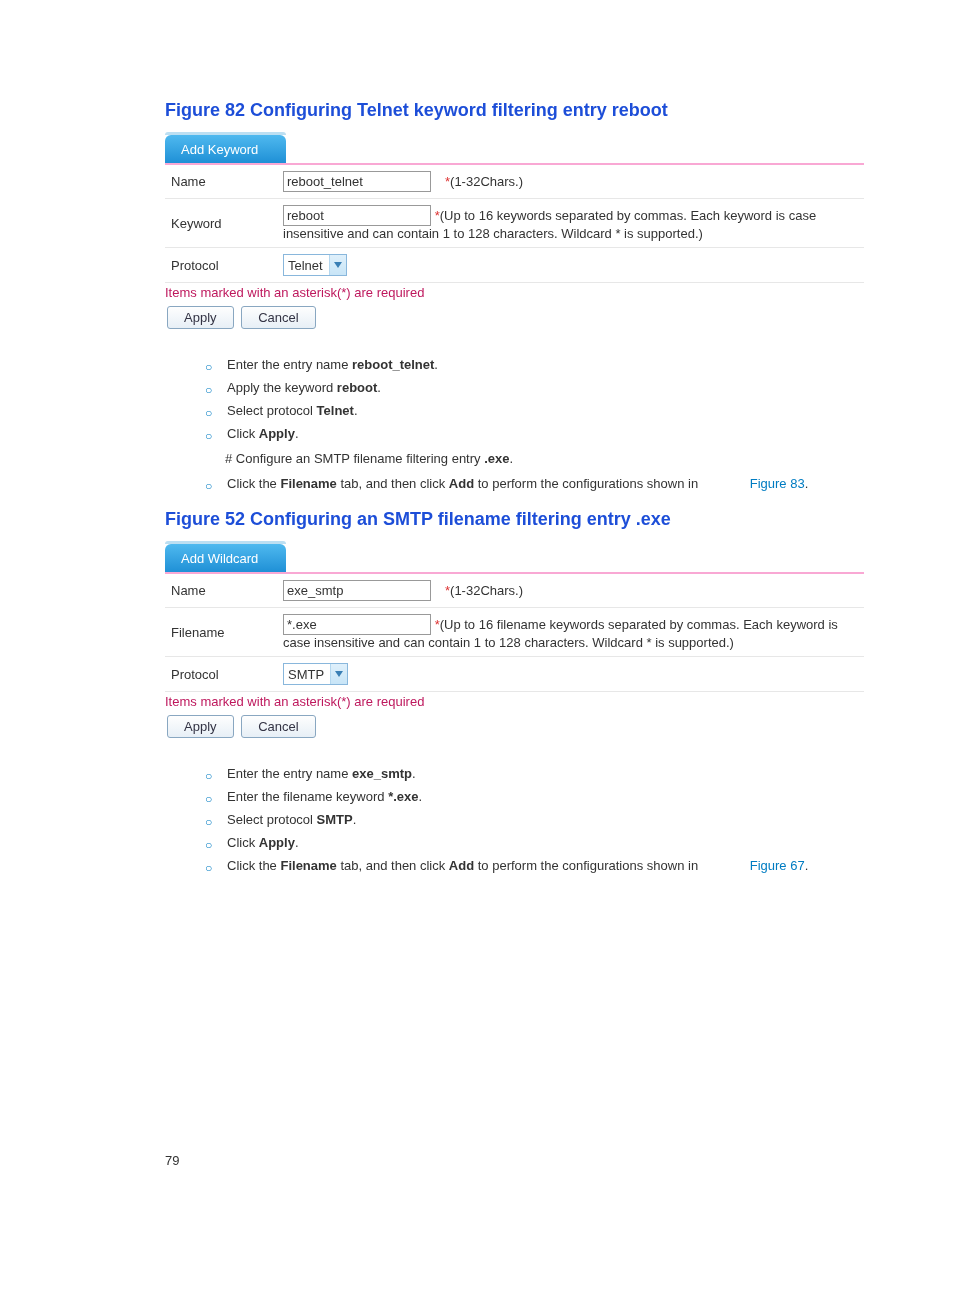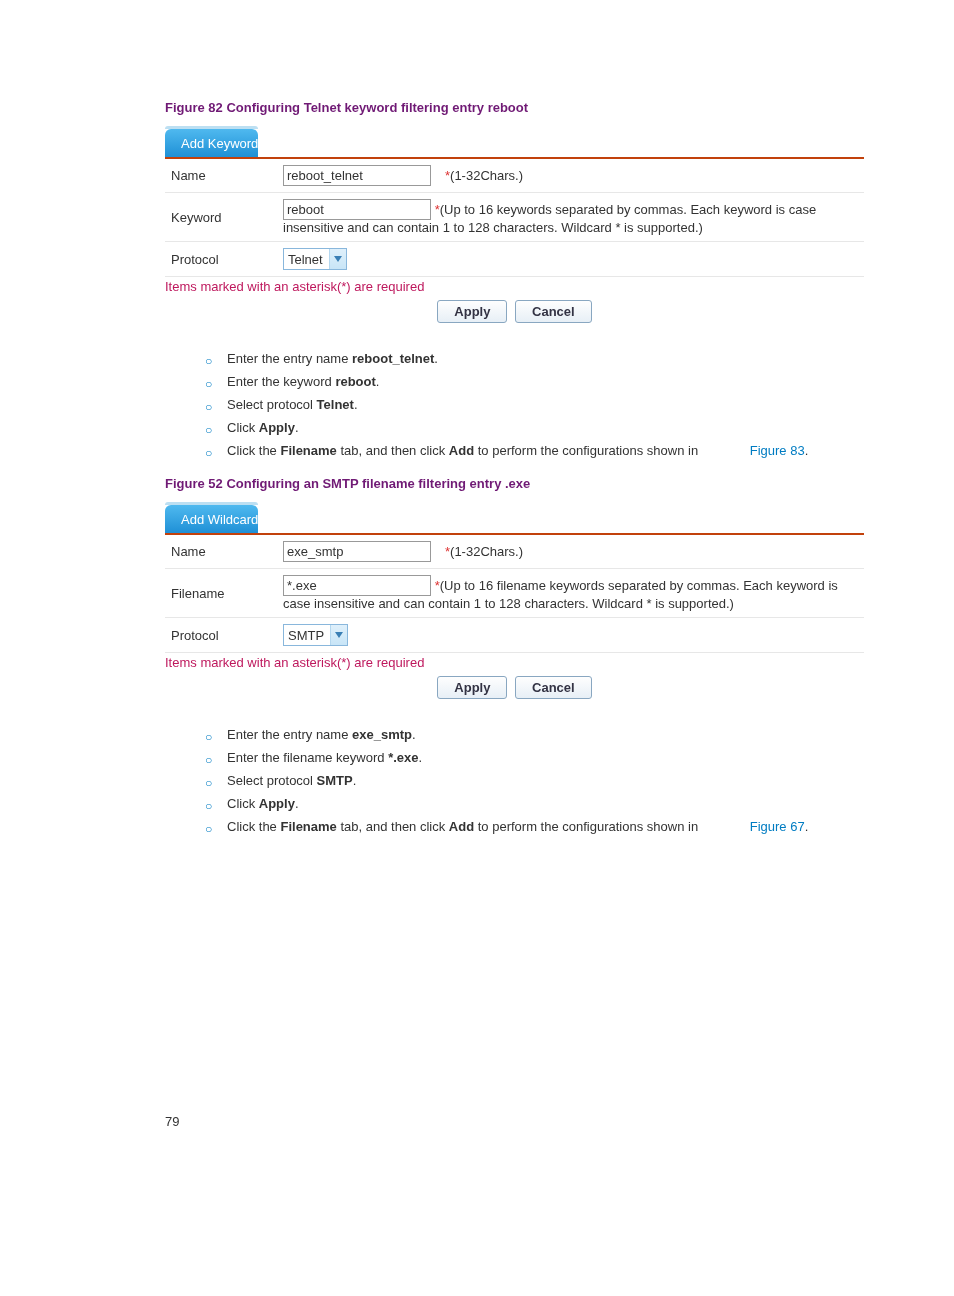--- a/index.html
+++ b/index.html
@@ -8,49 +8,49 @@
     background: #fff;
     font-family: Arial, Helvetica, sans-serif;
     font-size: 13px;
     color: #333;
     width: 954px;
   }
   .page {
     padding: 100px 90px 60px 165px;
   }
   .fig-title {
-    color: #701a75;
+    color: #1d4ed8;
     font-weight: bold;
-    font-size: 13px;
+    font-size: 18px;
     margin: 0 0 14px 0;
   }
   .panel-wrap {
     margin: 0 0 28px 0;
   }
   .tab {
     display: inline-block;
     background: linear-gradient(#4fb9ef, #1f90d6);
     color: #fff;
-    padding: 7px 0 6px 16px;
+    padding: 7px 28px 6px 16px;
     border-radius: 6px 6px 0 0;
     font-size: 13px;
     position: relative;
   }
   .tab::before {
     content: "";
     position: absolute;
     top: -3px; left: 0; right: 0;
     height: 3px;
     background: #bcdff2;
     border-radius: 6px 6px 0 0;
   }
   .panel-table {
     width: 100%;
     border-collapse: collapse;
-    border-top: 2px solid #c2410c;
+    border-top: 2px solid #f9a8d4;
   }
   .panel-table tr {
     border-bottom: 1px solid #e7e7e7;
   }
   .panel-table td {
     padding: 6px 6px;
     vertical-align: middle;
     background: #fff;
     font-size: 13px;
   }
@@ -98,23 +98,22 @@
     align-items: center;
     justify-content: center;
   }
   .select-box .sel-arrow svg { display: block; }
   .footnote {
     font-size: 13px;
     color: #be185d;
     margin: 2px 0 6px 0;
   }
   .btn-row {
-    text-align: center;
+    text-align: left;
     margin-bottom: 6px;
-    font-weight: bold;
   }
   .btn {
     display: inline-block;
     border: 1px solid #89a7c1;
     border-radius: 3px;
     background: linear-gradient(#fefefe, #e7eff6);
     padding: 3px 16px;
     font-size: 13px;
     color: #334;
     margin: 0 2px;
@@ -202,24 +201,25 @@
     <div class="footnote">Items marked with an asterisk(*) are required</div>
     <div class="btn-row">
       <span class="btn">Apply</span>
       <span class="btn">Cancel</span>
     </div>
   </div>
 
   <div class="instructions">
     <ul>
       <li><span class="bullet">○</span><span>Enter the entry name </span><b>reboot_telnet</b><span>.</span></li>
-      <li><span class="bullet">○</span><span>Enter the keyword </span><b>reboot</b><span>.</span></li>
+      <li><span class="bullet">○</span><span>Apply the keyword </span><b>reboot</b><span>.</span></li>
       <li><span class="bullet">○</span><span>Select protocol </span><b>Telnet</b><span>.</span></li>
       <li><span class="bullet">○</span><span>Click </span><b>Apply</b><span>.</span></li>
     </ul>
+    <div class="hash-line"><span># Configure an SMTP filename filtering entry </span><b>.exe</b><span>.</span></div>
     <ul>
       <li><span class="bullet">○</span><span>Click the </span><b>Filename</b><span> tab, and then click </span><b>Add</b><span> to perform the configurations shown in </span><span class="link">Figure 83</span><span>.</span></li>
     </ul>
   </div>
 
   <div class="fig-title">Figure 52 Configuring an SMTP filename filtering entry .exe</div>
 
   <div class="panel-wrap">
     <div class="tab">Add Wildcard</div>
     <table class="panel-table">

